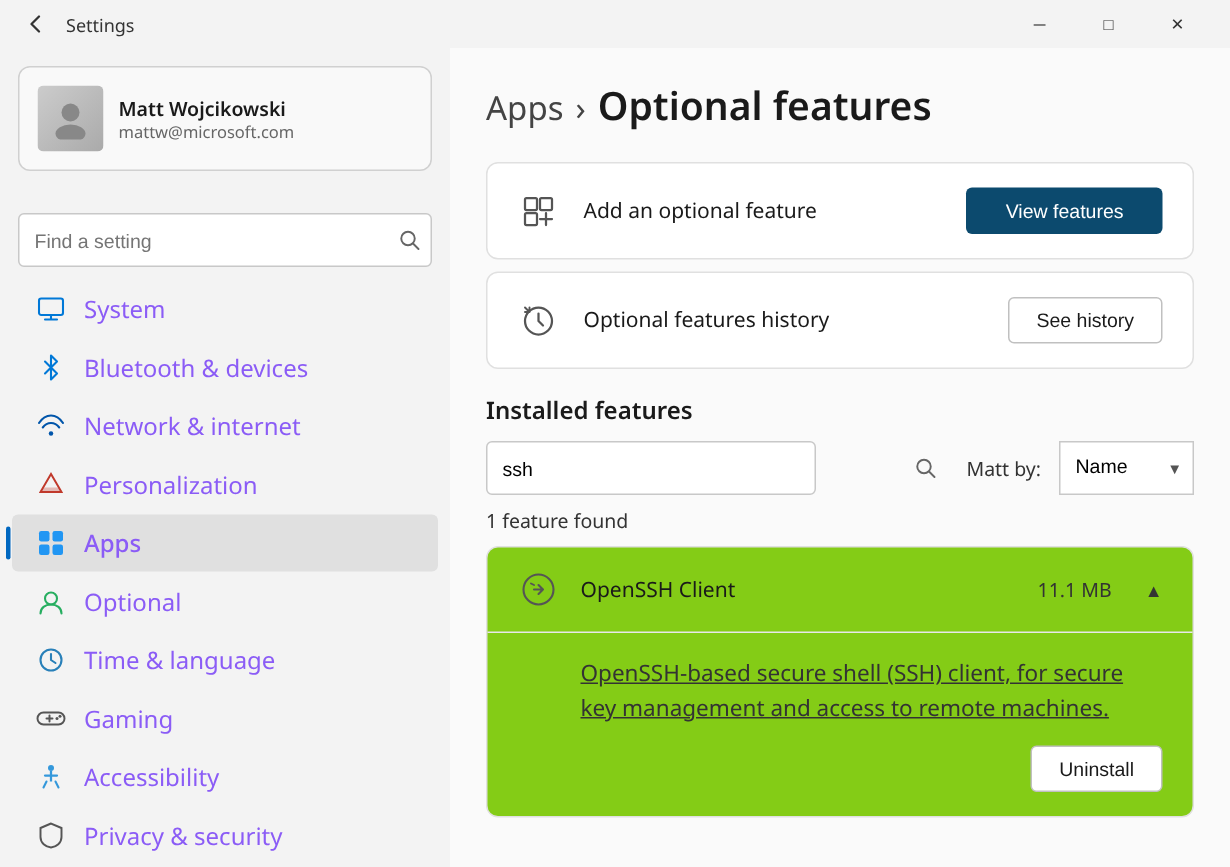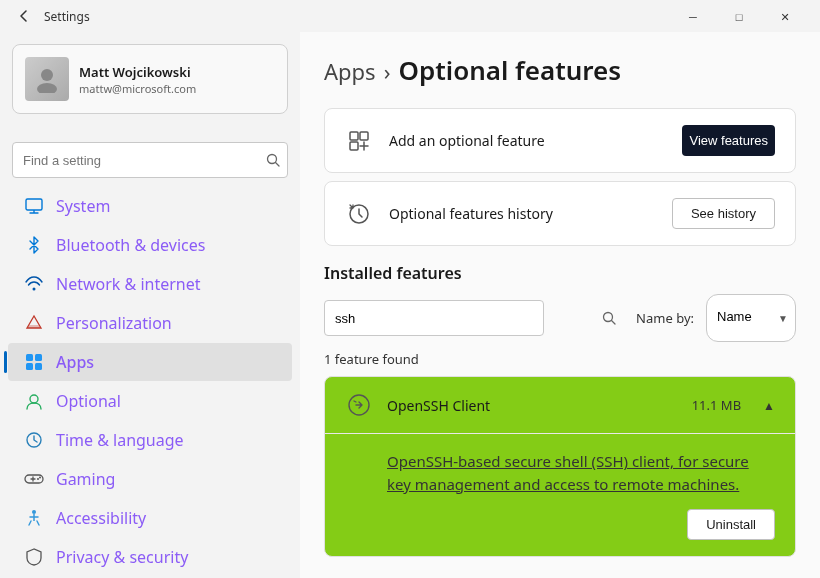--- a/index.html
+++ b/index.html
@@ -231,25 +231,25 @@
       align-items: center;
       justify-content: center;
       color: #555;
     }
     .card-label {
       flex: 1;
       font-size: 14px;
       color: #1a1a1a;
     }
     .btn-primary {
-      background: #0f172a;
+      background: #0c4a6e;
       color: white;
       border: none;
       border-radius: 4px;
-      padding: 8px 7px;
+      padding: 8px 26px;
       font-size: 13px;
       cursor: pointer;
       white-space: nowrap;
     }
     .btn-secondary {
       background: white;
       color: #1a1a1a;
       border: 1px solid #c0c0c0;
       border-radius: 4px;
       padding: 7px 18px;
@@ -294,23 +294,23 @@
       color: #666;
       font-size: 14px;
       pointer-events: none;
     }
     .sort-label {
       font-size: 13px;
       color: #333;
       white-space: nowrap;
     }
     .sort-select {
-      height: 48px;
+      height: 36px;
       border: 1px solid #c8c8c8;
-      border-radius: 12px;
+      border-radius: 0;
       padding: 0 28px 4px 10px;
       font-size: 13px;
       background: white;
       outline: none;
       cursor: pointer;
       appearance: none;
       -webkit-appearance: none;
       min-width: 90px;
     }
     .sort-select-wrap {
@@ -587,21 +587,21 @@
     <div class="features-toolbar">
       <div class="feature-search-wrap">
         <input class="feature-search" type="text" value="ssh" style="">
         <span class="feature-search-icon">
           <svg width="14" height="14" viewBox="0 0 14 14" fill="none">
             <circle cx="6" cy="6" r="4.5" stroke="#666" stroke-width="1.3"></circle>
             <line x1="9.5" y1="9.5" x2="13" y2="13" stroke="#666" stroke-width="1.3" stroke-linecap="round"></line>
           </svg>
         </span>
       </div>
-      <span class="sort-label">Name by:</span>
+      <span class="sort-label">Matt by:</span>
       <div class="sort-select-wrap">
         <select class="sort-select">
           <option>Name</option>
           <option>Size</option>
           <option>Date</option>
         </select>
         <span class="sort-chevron">▼</span>
       </div>
     </div>
 

